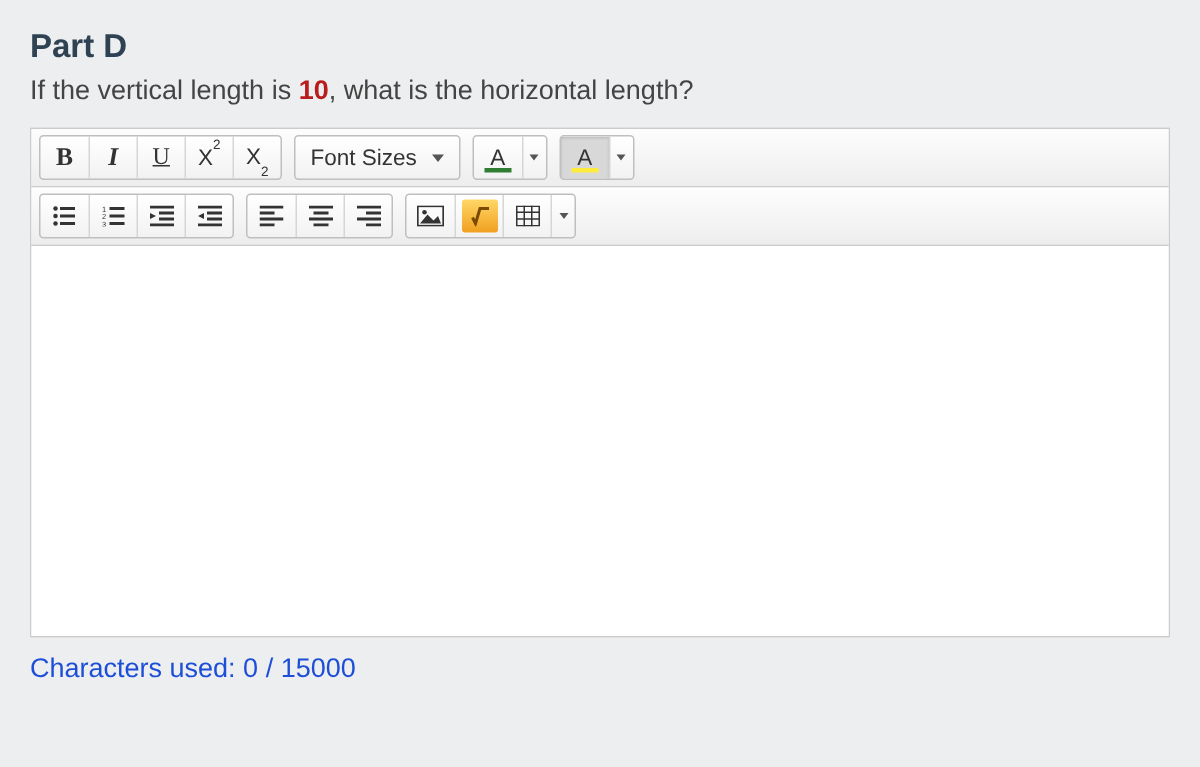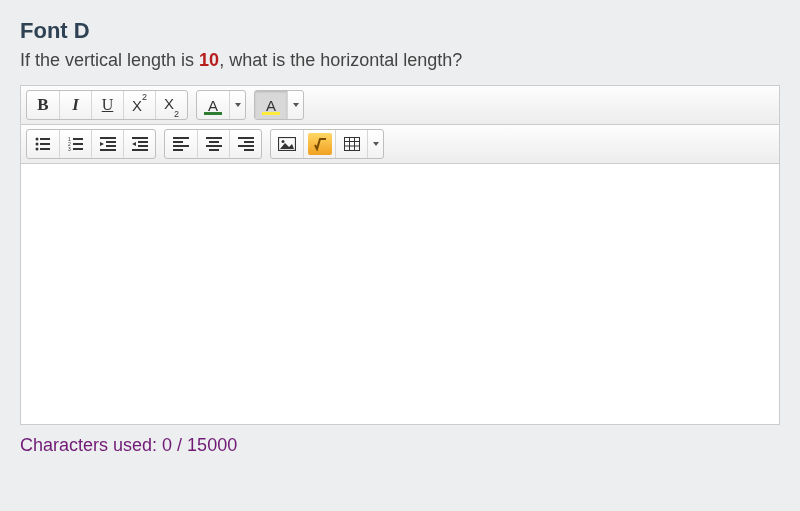--- a/index.html
+++ b/index.html
@@ -105,21 +105,21 @@
     border: none;
     outline: none;
     padding: 8px;
     font-size: 15px;
     resize: none;
     display: block;
   }
   .char-count {
     margin-top: 10px;
     font-size: 18px;
-    color: #701a75;
+    color: #1d4ed8;
   }
   .bold-B { font-family: Georgia, serif; font-weight: 700; font-size: 17px; }
   .italic-I { font-family: Georgia, serif; font-style: italic; font-weight: 600; font-size: 17px; }
   .under-U { font-family: Georgia, serif; text-decoration: underline; font-weight: 500; font-size: 16px; }
   .supsub-X { font-family: Arial, sans-serif; font-size: 15px; position: relative; }
   .supsub-X sup, .supsub-X sub { font-size: 9px; position: relative; }
   .supsub-X sup { top: -5px; }
   .supsub-X sub { bottom: -4px; }
   .color-A {
     font-family: Arial, sans-serif;
@@ -130,21 +130,21 @@
     background: linear-gradient(to bottom, #ffd766, #f0a020);
     border-radius: 2px;
     width: 24px; height: 22px;
     display: flex; align-items: center; justify-content: center;
     margin: 3px;
   }
 </style>
 </head>
 <body>
 
-<div class="part-title">Font D</div>
+<div class="part-title">Part D</div>
 <p class="question">
   <span>If the vertical length is </span><span class="bold-num">10</span><span>, what is the horizontal length?</span>
 </p>
 
 <div class="editor-wrap">
   <div class="toolbar-row">
 
     <div class="tgroup">
       <button class="tbtn">
           <span class="bold-B">B</span>
@@ -156,20 +156,26 @@
           <span class="under-U">U</span>
         </button>
       <button class="tbtn">
           <span class="supsub-X">X<sup>2</sup></span>
         </button>
       <button class="tbtn">
           <span class="supsub-X">X<sub>2</sub></span>
         </button>
     </div>
 
+    <div class="tgroup">
+      <button class="tbtn dropdown-btn" style="width:auto">
+        <span>Font Sizes</span>
+        <span class="caret"></span>
+      </button>
+    </div>
 
     <div class="tgroup">
       <button class="tbtn color-btn">
         <span class="color-A">A</span>
         <span class="underline-bar" style="background:#2e7d32"></span>
       </button>
       <div class="split-caret">
           <span class="caret"></span>
         </div>
     </div>

